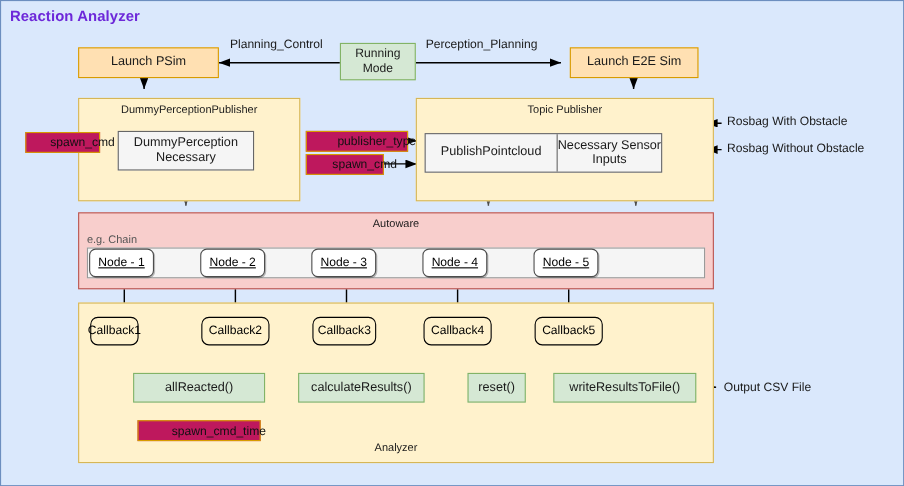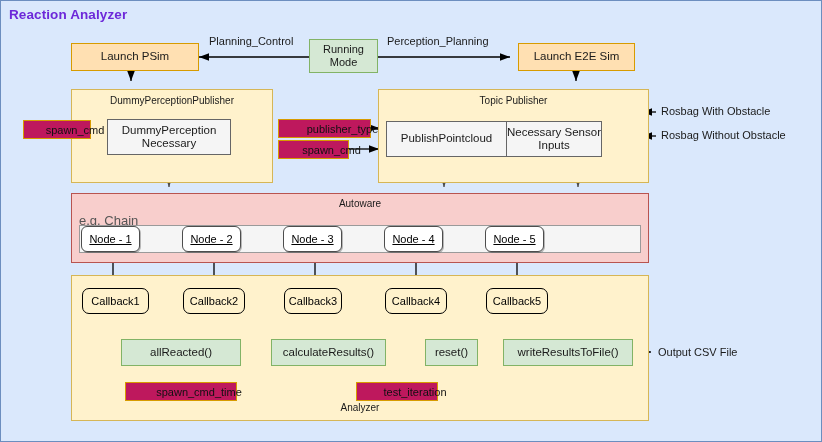--- a/index.html
+++ b/index.html
@@ -63,21 +63,21 @@
     background:#fff2cc; border:1.2px solid #000000;
     border-radius:7px;
     font-size:11px;
     display:flex; align-items:center; justify-content:center;
   }
   .panel-title {
     position:absolute; left:0; right:0;
     text-align:center; font-size:10px; color:#1a1a1a;
   }
   .chain-label {
-    font-size:13px; color:#555; position:absolute;
+    font-size:10px; color:#555; position:absolute;
   }
   .chain-strip {
     background:#f5f5f5; border:1.2px solid #9a9a9a;
     position:absolute;
   }
   .edge-label {
     font-size:11px; color:#1a1a1a; position:absolute;
     white-space:nowrap; background:transparent;
   }
   .ext-label {
@@ -210,29 +210,28 @@
 
   <div class="abs node-box" style="left:80px;top:225px;width:59px;height:26px;">Node - 1</div>
   <div class="abs node-box" style="left:181px;top:225px;width:59px;height:26px;">Node - 2</div>
   <div class="abs node-box" style="left:282px;top:225px;width:59px;height:26px;">Node - 3</div>
   <div class="abs node-box" style="left:383px;top:225px;width:59px;height:26px;">Node - 4</div>
   <div class="abs node-box" style="left:484px;top:225px;width:59px;height:26px;">Node - 5</div>
 
   <div class="abs panel-orange" style="left:70px;top:274px;width:578px;height:146px;"></div>
   <div class="panel-title" style="left:70px;width:578px;top:401px;">Analyzer</div>
 
-  <div class="abs cb-box" style="left:81px;top:287px;width:67px;height:26px;">Callback1</div>
+  <div class="abs cb-box" style="left:81px;top:287px;width:44px;height:26px;">Callback1</div>
   <div class="abs cb-box" style="left:182px;top:287px;width:62px;height:26px;">Callback2</div>
   <div class="abs cb-box" style="left:283px;top:287px;width:58px;height:26px;">Callback3</div>
   <div class="abs cb-box" style="left:384px;top:287px;width:62px;height:26px;">Callback4</div>
   <div class="abs cb-box" style="left:485px;top:287px;width:62px;height:26px;">Callback5</div>
 
   <div class="abs box green-box" style="left:120px;top:338px;width:120px;height:27px;">allReacted()</div>
   <div class="abs box green-box" style="left:270px;top:338px;width:115px;height:27px;">calculateResults()</div>
   <div class="abs box green-box" style="left:424px;top:338px;width:53px;height:27px;">reset()</div>
   <div class="abs box green-box" style="left:502px;top:338px;width:130px;height:27px;">writeResultsToFile()</div>
 
   <div class="abs param" style="left:124px;top:381px;width:112px;height:19px;">spawn_cmd_time</div>
-  <div class="abs param" style="left:355px;top:381px;width:82px;height:19px;">test_iteration</div>
 
   <div class="abs ext-label" style="left:657px;top:345px;">Output CSV File</div>
 
 </div>
 
 </body></html>

